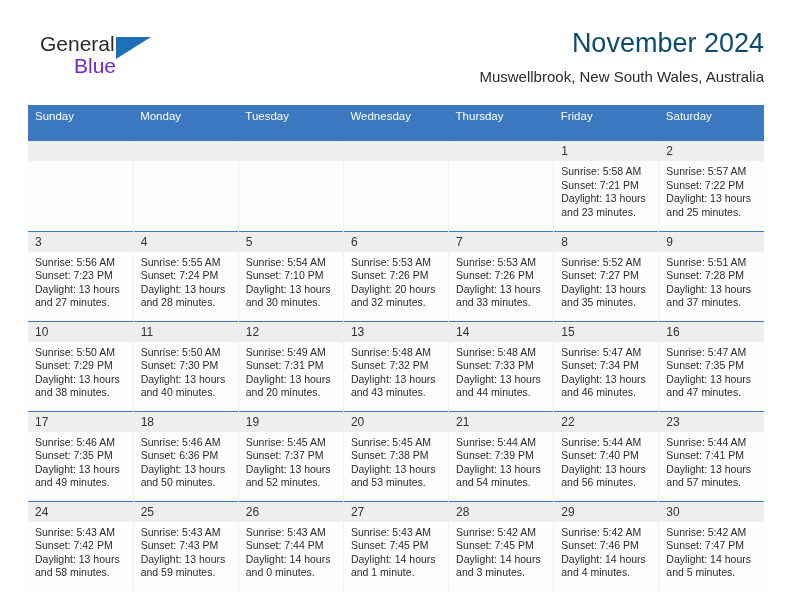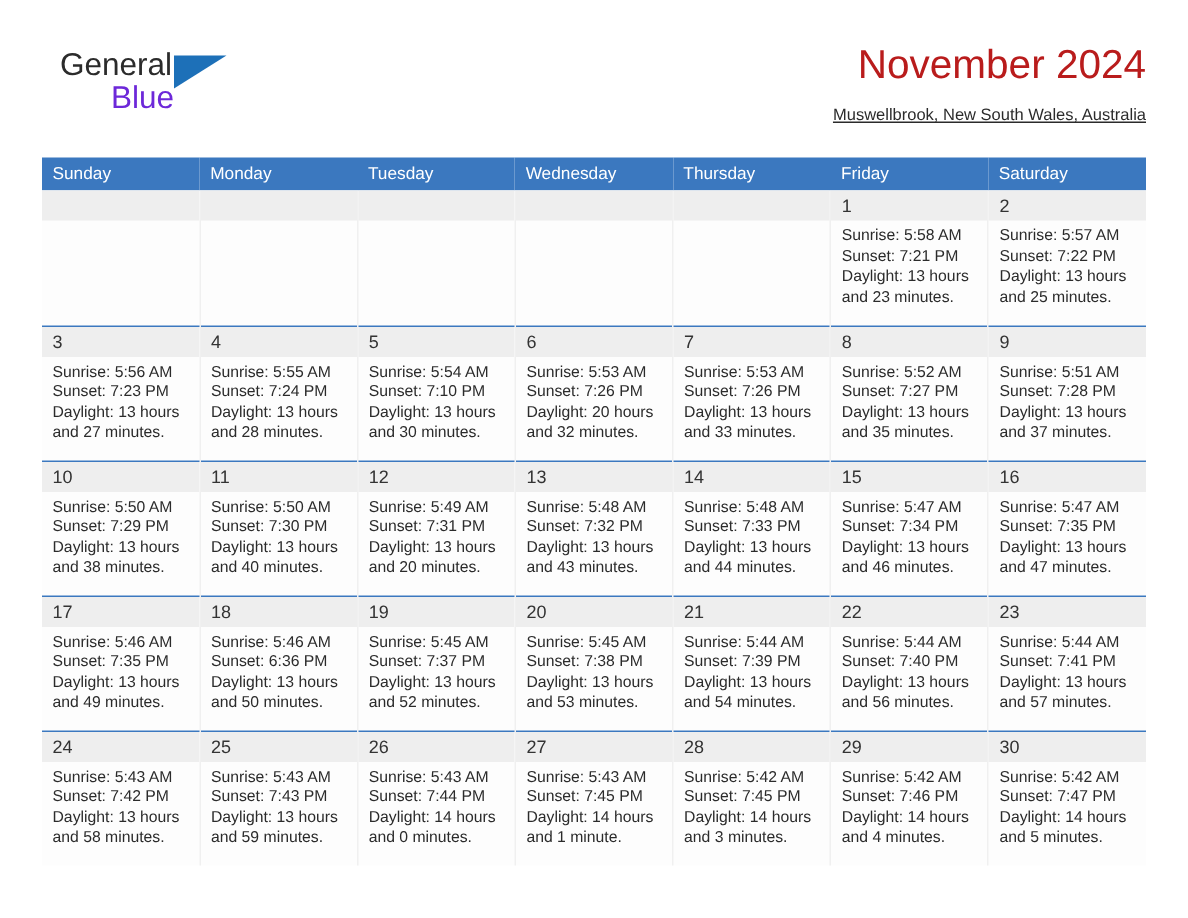--- a/index.html
+++ b/index.html
@@ -63,51 +63,50 @@
   }
 
   .title-block {
     position: absolute;
     right: 0;
     top: 0;
     text-align: right;
   }
   .cal-title {
     font-size: 27px;
-    color: #b91c1c;
+    color: #0c4a6e;
     line-height: 34px;
     white-space: nowrap;
     font-weight: normal;
     margin: 0;
   }
   .cal-location {
-    font-size: 11px;
+    font-size: 15px;
     color: #2b2b2b;
     line-height: 22px;
     margin-top: 6px;
     white-space: nowrap;
-    text-decoration: underline;
   }
 
   
   .calendar {
     position: absolute;
     left: 28px;
     top: 105px;
     width: 736px;
     border-collapse: collapse;
     table-layout: fixed;
   }
   .calendar th {
     background: #3b78bf;
     color: #ffffff;
     font-size: 11.5px;
     font-weight: normal;
     text-align: left;
-    padding: 5px 0 5px 7px;
+    padding: 5px 0 19px 7px;
     height: 12px;
     border: none;
   }
   .weekrow {
     height: 90px;
   }
   .daycell {
     width: 105px;
     vertical-align: top;
     padding: 0;

